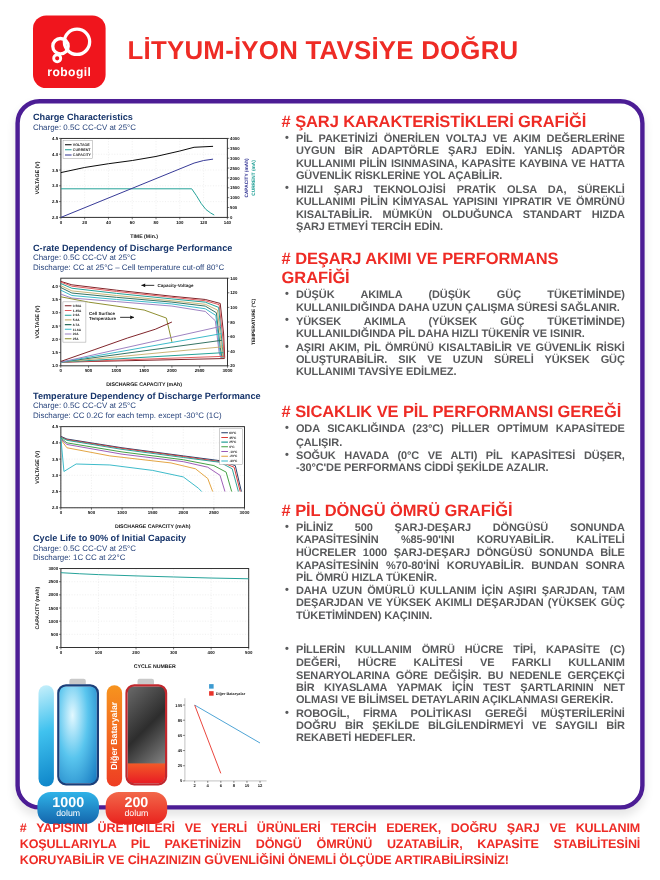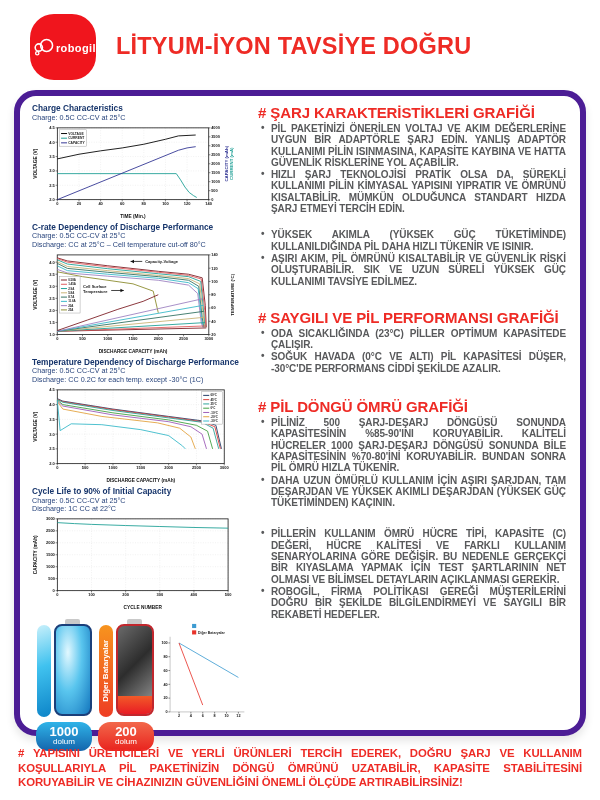--- a/index.html
+++ b/index.html
@@ -1,25 +1,25 @@
 <!DOCTYPE html>
 <html><head>
 <meta charset="utf-8">
 <style>
   html,body{margin:0;padding:0;width:600px;height:800px;background:#ffffff;overflow:hidden;
     font-family:"Liberation Sans",sans-serif;}
   
   .header{display:flex;align-items:center;gap:20px;padding:14px 20px 4px 30px;}
-  .logo{width:66px;height:66px;background:#f0151d;border-radius:24px;display:flex;flex-direction:row;
+  .logo{width:66px;height:66px;background:#f0151d;border-radius:12px;display:flex;flex-direction:column;
     align-items:center;justify-content:center;flex:0 0 auto;}
   .logo svg{display:block;}
   .logo-text{color:#fff;font-size:11px;font-weight:bold;letter-spacing:.4px;margin-top:1px;}
   .page-title{color:#ee2b25;font-weight:800;font-size:23.5px;line-height:1.1;letter-spacing:.2px;}
   
-  .card{margin:6px 14px 0 14px;height:646px;box-sizing:border-box;border:6px solid #4c1d95;
+  .card{margin:6px 14px 0 14px;height:646px;box-sizing:border-box;border:4px solid #4c1d95;
     border-radius:22px;box-shadow:0 5px 9px rgba(0,0,0,.10);display:flex;gap:4px;
     padding:8px 10px 4px 8px;background:#fff;}
   .col-left{width:222px;flex:0 0 auto;}
   .col-right{flex:1;padding:0 4px 0 4px;min-width:0;}
   
   .chart-block{margin:0 0 3px 4px;}
   .chart-title{font-size:8.3px;font-weight:bold;color:#17356b;line-height:1.15;}
   .chart-sub{font-size:7.2px;color:#28447c;line-height:1.15;}
   .chart-svg{display:block;margin-top:1px;}
   
@@ -443,27 +443,29 @@
 
   <div class="col-right">
     <section>
       <h2 class="sec-h"># ŞARJ KARAKTERİSTİKLERİ GRAFİĞİ</h2>
       <ul class="sec-list">
         <li>PİL PAKETİNİZİ ÖNERİLEN VOLTAJ VE AKIM DEĞERLERİNE UYGUN BİR ADAPTÖRLE ŞARJ EDİN. YANLIŞ ADAPTÖR KULLANIMI PİLİN ISINMASINA, KAPASİTE KAYBINA VE HATTA GÜVENLİK RİSKLERİNE YOL AÇABİLİR.</li>
         <li>HIZLI ŞARJ TEKNOLOJİSİ PRATİK OLSA DA, SÜREKLİ KULLANIMI PİLİN KİMYASAL YAPISINI YIPRATIR VE ÖMRÜNÜ KISALTABİLİR. MÜMKÜN OLDUĞUNCA STANDART HIZDA ŞARJ ETMEYİ TERCİH EDİN.</li>
       </ul>
     </section>
     <section class="mtA">
+      <h2 class="sec-h"># DEŞARJ AKIMI VE PERFORMANS GRAFİĞİ</h2>
       <ul class="sec-list">
+        <li>DÜŞÜK AKIMLA (DÜŞÜK GÜÇ TÜKETİMİNDE) KULLANILDIĞINDA DAHA UZUN ÇALIŞMA SÜRESİ SAĞLANIR.</li>
         <li>YÜKSEK AKIMLA (YÜKSEK GÜÇ TÜKETİMİNDE) KULLANILDIĞINDA PİL DAHA HIZLI TÜKENİR VE ISINIR.</li>
         <li>AŞIRI AKIM, PİL ÖMRÜNÜ KISALTABİLİR VE GÜVENLİK RİSKİ OLUŞTURABİLİR. SIK VE UZUN SÜRELİ YÜKSEK GÜÇ KULLANIMI TAVSİYE EDİLMEZ.</li>
       </ul>
     </section>
     <section class="mtB">
-      <h2 class="sec-h"># SAYGILI VE PİL PERFORMANSI GRAFİĞİ</h2>
+      <h2 class="sec-h"># SICAKLIK VE PİL PERFORMANSI GEREĞİ</h2>
       <ul class="sec-list">
         <li>ODA SICAKLIĞINDA (23°C) PİLLER OPTİMUM KAPASİTEDE ÇALIŞIR.</li>
         <li>SOĞUK HAVADA (0°C VE ALTI) PİL KAPASİTESİ DÜŞER, -30°C'DE PERFORMANS CİDDİ ŞEKİLDE AZALIR.</li>
       </ul>
     </section>
     <section class="mtC">
       <h2 class="sec-h"># PİL DÖNGÜ ÖMRÜ GRAFİĞİ</h2>
       <ul class="sec-list">
         <li>PİLİNİZ 500 ŞARJ-DEŞARJ DÖNGÜSÜ SONUNDA KAPASİTESİNİN %85-90'INI KORUYABİLİR. KALİTELİ HÜCRELER 1000 ŞARJ-DEŞARJ DÖNGÜSÜ SONUNDA BİLE KAPASİTESİNİN %70-80'İNİ KORUYABİLİR. BUNDAN SONRA PİL ÖMRÜ HIZLA TÜKENİR.</li>
         <li>DAHA UZUN ÖMÜRLÜ KULLANIM İÇİN AŞIRI ŞARJDAN, TAM DEŞARJDAN VE YÜKSEK AKIMLI DEŞARJDAN (YÜKSEK GÜÇ TÜKETİMİNDEN) KAÇININ.</li>

